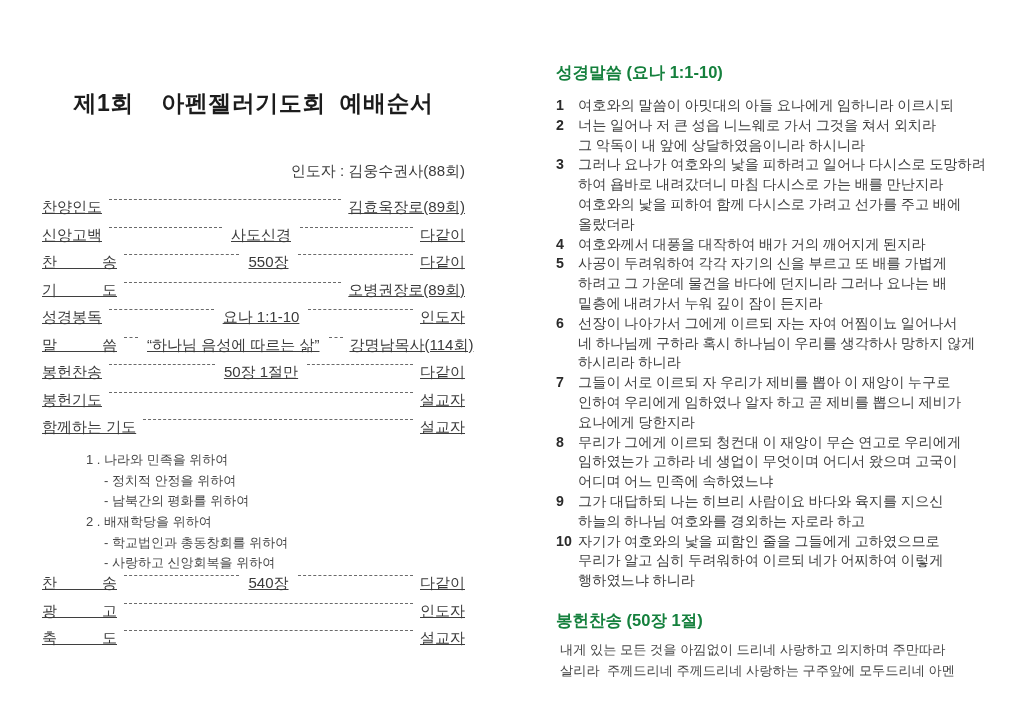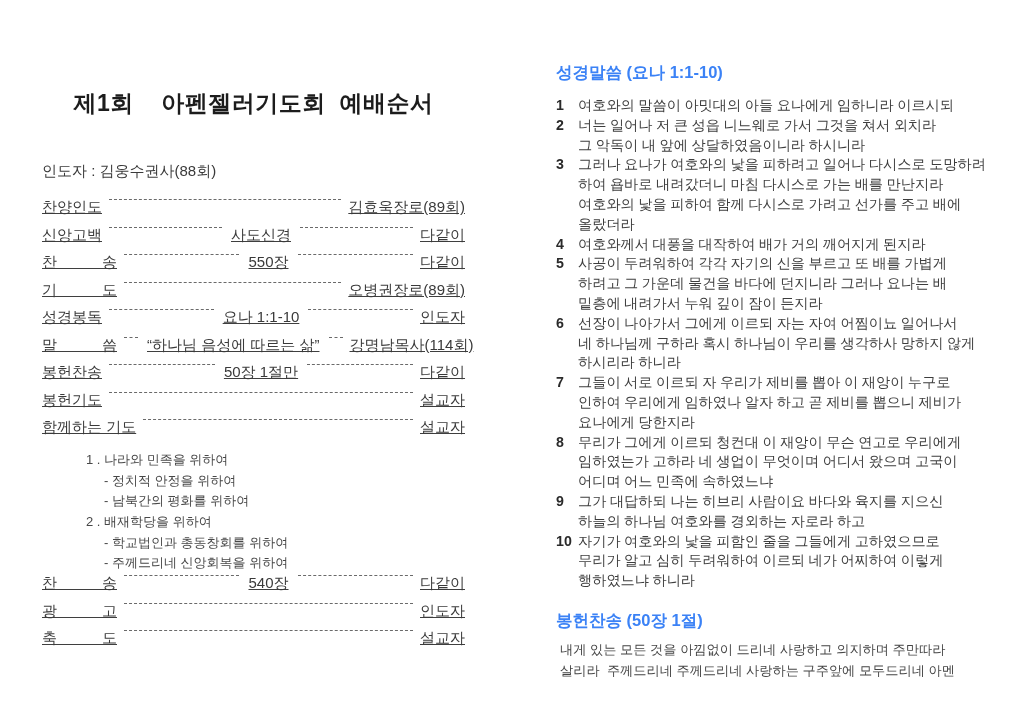--- a/index.html
+++ b/index.html
@@ -7,38 +7,38 @@
   .page { position:relative; width:1024px; height:724px; background:#ffffff; overflow:hidden; color:#3f3f3f; }
 
   
   .doc-title {
     position:absolute; left:42px; top:88px; width:423px;
     text-align:center; font-size:23px; font-weight:bold; color:#1c1c1c;
     white-space:pre; letter-spacing:0.5px;
   }
   .presider-line {
     position:absolute; left:42px; top:162px; width:423px;
-    font-size:15px; color:#3a3a3a;
+    text-align:right; font-size:15px; color:#3a3a3a;
   }
   .order-list { position:absolute; left:42px; width:423px; font-size:15px; }
   .order-list.first { top:198px; }
   .order-list.closing { top:574px; }
   .order-row { display:flex; align-items:flex-start; height:27.5px; white-space:nowrap;text-decoration:underline; }
   .olabel { white-space:pre; color:#3a3a3a; }
   .ocenter { padding:0 2px; color:#3a3a3a; }
   .oright { color:#3a3a3a; }
   .leader { flex:1 1 auto; min-width:14px; border-bottom:1px dashed #6a6a6a; height:0; margin:0 7px; transform:translateY(1px); }
 
   .prayer-topics { position:absolute; left:86px; top:450px; font-size:13px; color:#474747; }
   .topic-line { height:20.7px; line-height:20.7px; white-space:pre; }
   .topic-line.sub { padding-left:18px; }
 
   
   .scripture { position:absolute; left:556px; top:62px; width:448px; }
-  .section-heading { font-size:16.5px; font-weight:bold; color:#3b82f6; white-space:pre; }
+  .section-heading { font-size:16.5px; font-weight:bold; color:#15803d; white-space:pre; }
   .scripture .section-heading { margin-bottom:12px; }
   .verse { display:flex; font-size:14.2px; }
   .vnum { flex:0 0 22px; font-weight:bold; color:#2a2a2a; line-height:19.8px; }
   .vtext { white-space:pre; line-height:19.8px; color:#3d3d3d;font-family:Liberation Serif, serif; }
 
   .offering-hymn { position:absolute; left:556px; top:610px; width:448px; }
   .offering-hymn .section-heading { margin-bottom:8px; }
   .hymn-text { font-size:13.2px; line-height:20.5px; white-space:pre; color:#454545; padding-left:4px; }
 </style>
 </head>
@@ -106,21 +106,21 @@
       <span class="oright">설교자</span>
     </div>
   </div>
 
   <div class="prayer-topics">
     <div class="topic-line">1 . 나라와 민족을 위하여</div>
     <div class="topic-line sub">- 정치적 안정을 위하여</div>
     <div class="topic-line sub">- 남북간의 평화를 위하여</div>
     <div class="topic-line">2 . 배재학당을 위하여</div>
     <div class="topic-line sub">- 학교법인과 총동창회를 위하여</div>
-    <div class="topic-line sub">- 주께드리네 신앙회복을 위하여</div>
+    <div class="topic-line sub">- 사랑하고 신앙회복을 위하여</div>
   </div>
 
   <div class="order-list closing">
     <div class="order-row">
       <span class="olabel">찬　　　송</span>
       <span class="leader"></span>
       <span class="ocenter">540장</span>
       <span class="leader"></span>
       <span class="oright">다같이</span>
     </div>

